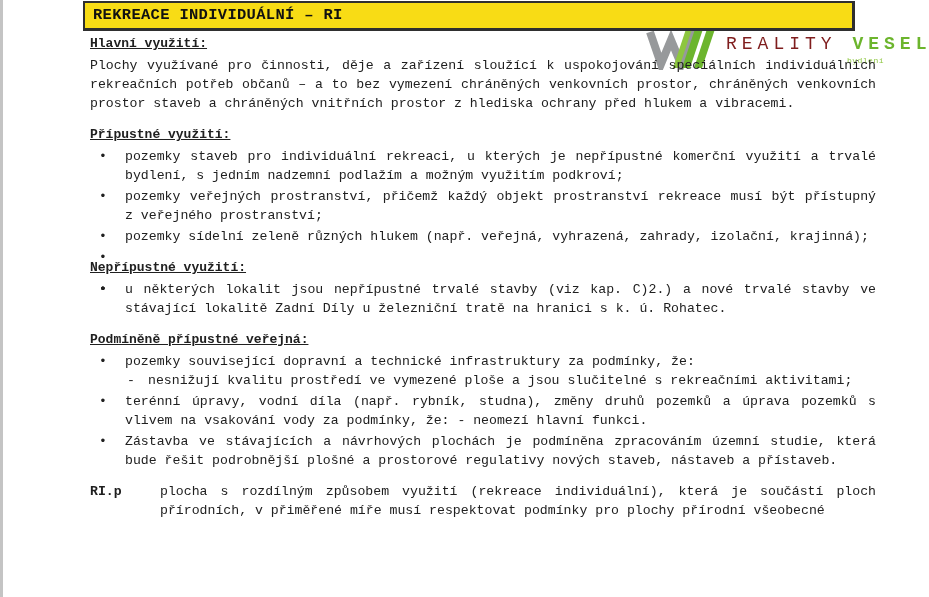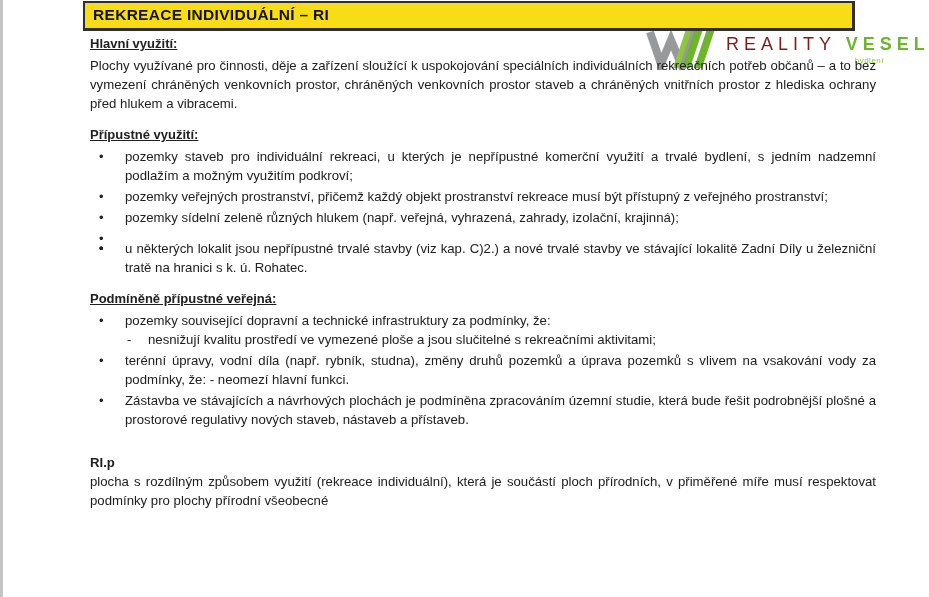--- a/index.html
+++ b/index.html
@@ -1,21 +1,21 @@
 <!DOCTYPE html>
 <html lang="cs"><head>
 <meta charset="utf-8">
 <style>
   html, body { margin: 0; padding: 0; background: #ffffff; }
   .page {
     position: relative;
     width: 929px;
     height: 597px;
     background: #ffffff;
-    font-family: Liberation Sans, sans-serif;
+    font-family: Liberation Mono, monospace;
     color: #202020;
     overflow: hidden;
   }
   .left-edge {
     position: absolute;
     left: 0; top: 0;
     width: 3px; height: 100%;
     background: #c4c4c4;
     z-index: 4;
   }
@@ -84,22 +84,21 @@
     font-size: 13px;
   }
   .sub-item {
     position: relative;
     padding-left: 23px;
     text-align: justify;
   }
   .dash { position: absolute; left: 2px; top: 0; }
   .definition {
     display: flex;
-    margin-top: 24px;
-    flex-direction: column;
+    margin-top: 12px;
   }
   .term { flex: none; width: 70px; font-weight: bold; }
   .def-text { flex: 1; text-align: justify; }
 </style>
 </head>
 <body>
 
 <div class="page">
 
   <div class="left-edge"></div>
@@ -129,20 +128,21 @@
           <div class="para">Plochy využívané pro činnosti, děje a zařízení sloužící k uspokojování speciálních individuálních rekreačních potřeb občanů – a to bez vymezení chráněných venkovních prostor, chráněných venkovních prostor staveb a chráněných vnitřních prostor z hlediska ochrany před hlukem a vibracemi.</div>
         </div>
         <div class="section">
           <div class="heading">Přípustné využití:</div>
           <div class="bullet-item"><span class="marker">•</span><span class="btext">pozemky staveb pro individuální rekreaci, u kterých je nepřípustné komerční využití a trvalé bydlení, s jedním nadzemní podlažím a možným využitím podkroví;</span></div>
           <div class="bullet-item"><span class="marker">•</span><span class="btext">pozemky veřejných prostranství, přičemž každý objekt prostranství rekreace musí být přístupný z veřejného prostranství;</span></div>
           <div class="bullet-item"><span class="marker">•</span><span class="btext">pozemky sídelní zeleně různých hlukem (např. veřejná, vyhrazená, zahrady, izolační, krajinná);</span></div>
           <div class="bullet-item"><span class="marker">•</span></div>
         </div>
         <div class="section">
+          <div class="heading">Nepřípustné využití:</div>
           <div class="bullet-item"><span class="marker">•</span></div>
           <div class="bullet-item"><span class="marker">•</span></div>
           <div class="bullet-item"><span class="marker">•</span><span class="btext">u některých lokalit jsou nepřípustné trvalé stavby (viz kap. C)2.) a nové trvalé stavby ve stávající lokalitě Zadní Díly u železniční tratě na hranici s k. ú. Rohatec.</span></div>
         </div>
         <div class="section">
           <div class="heading">Podmíněně přípustné veřejná:</div>
           <div class="bullet-item"><span class="marker">•</span><span class="btext">pozemky související dopravní a technické infrastruktury za podmínky, že:</span><div class="sub-item"><span class="dash">-</span><span class="stext">nesnižují kvalitu prostředí ve vymezené ploše a jsou slučitelné s rekreačními aktivitami;</span></div></div>
           <div class="bullet-item"><span class="marker">•</span><span class="btext">terénní úpravy, vodní díla (např. rybník, studna), změny druhů pozemků a úprava pozemků s vlivem na vsakování vody za podmínky, že: - neomezí hlavní funkci.</span></div>
           <div class="bullet-item"><span class="marker">•</span><span class="btext">Zástavba ve stávajících a návrhových plochách je podmíněna zpracováním územní studie, která bude řešit podrobnější plošné a prostorové regulativy nových staveb, nástaveb a přístaveb.</span></div>
         </div>

